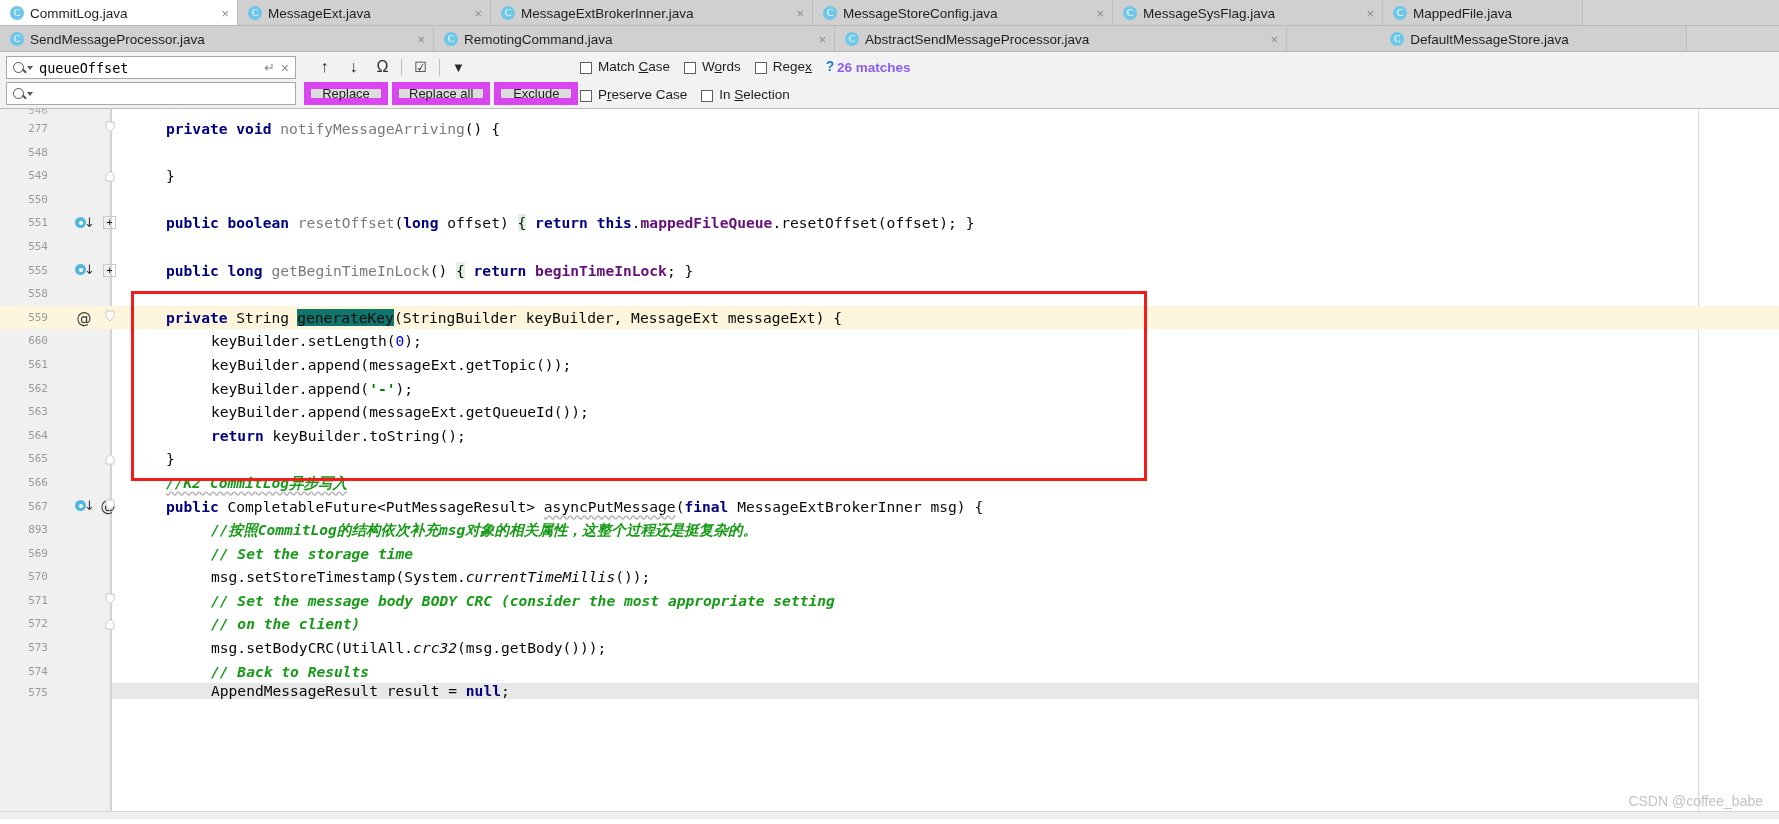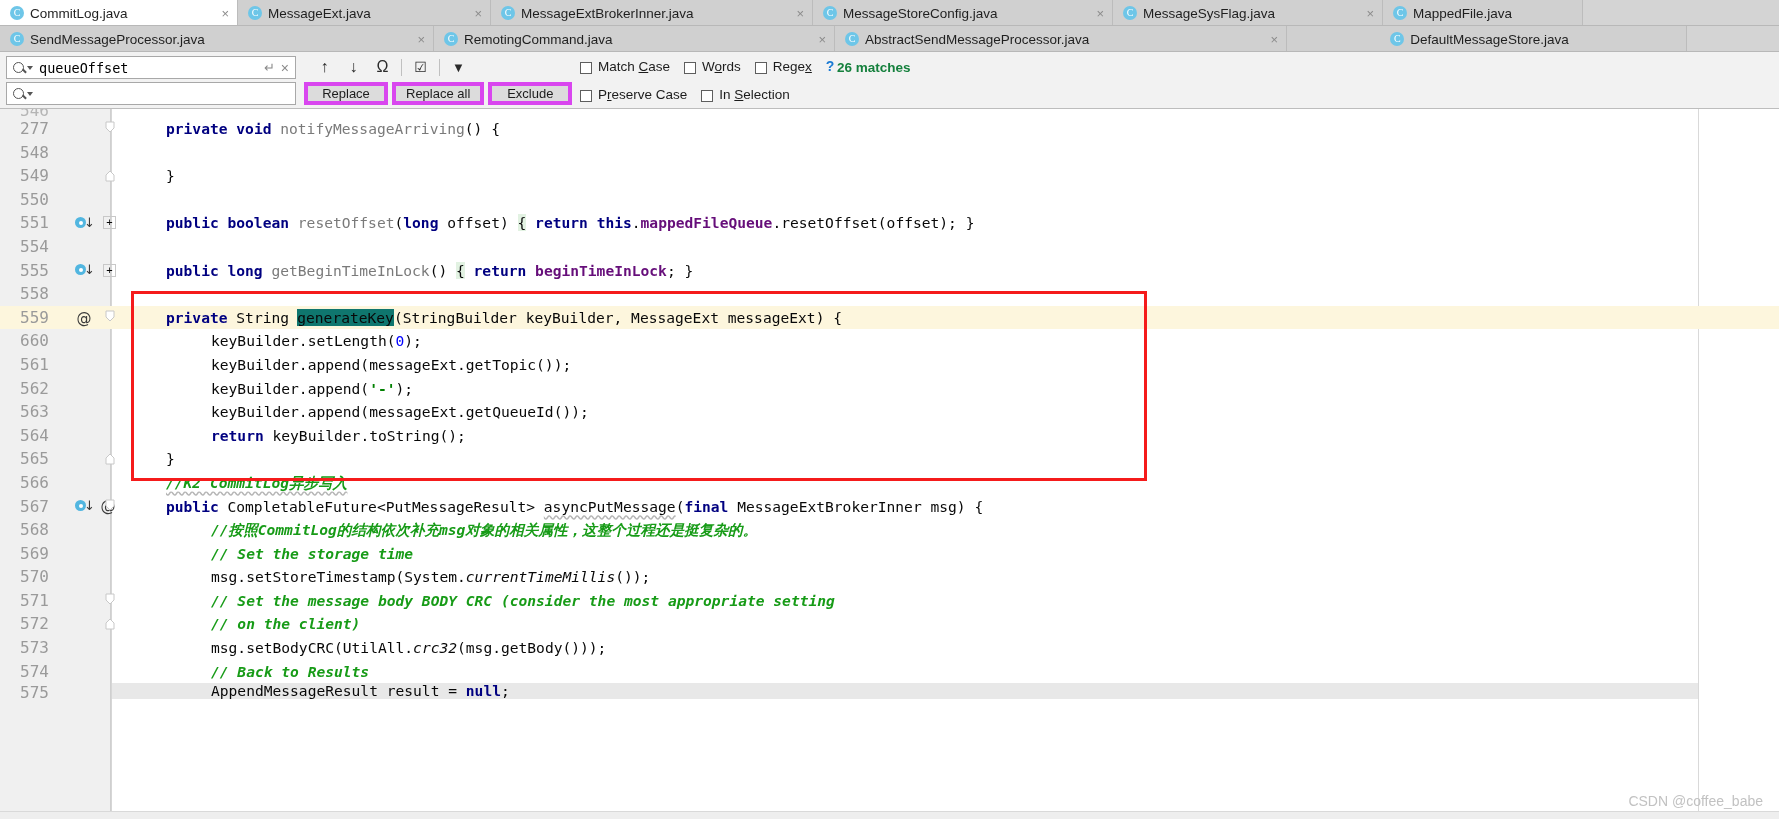--- a/index.html
+++ b/index.html
@@ -128,21 +128,21 @@
     position: absolute;
     left: 304px; top: 30px;
     display: flex;
     gap: 4px;
   }
   .rbtn {
     height: 23px;
     min-width: 84px;
     padding: 0 10px;
     background: #dcdcdc;
-    border: 4px solid #d946ef;
+    border: 7px solid #d946ef;
     font-size: 13px;
     color: #1c1c1c;
     display: flex; align-items: center; justify-content: center;
   }
 
   .chk-area { position: absolute; left: 580px; top: 0; }
   .chk-row {
     display: flex;
     align-items: center;
     height: 28px;
@@ -160,21 +160,21 @@
     border: 1px solid #5e5e5e;
     background: #ffffff;
     flex: none;
   }
   .help-q { color: #1a7ad4; font-size: 14px; font-weight: bold; }
   .matches {
     position: absolute;
     left: 837px; top: 8px;
     font-size: 13.5px;
     font-weight: bold;
-    color: #15803d;
+    color: #8b5cf6;
     white-space: nowrap;
   }
 
   
   .editor {
     position: relative;
     height: 710px;
     background: #ffffff;
     overflow: hidden;
   }
@@ -213,21 +213,21 @@
   .row.hl .lnum { background: #fdf6dd; }
 
   .lnum {
     position: absolute;
     left: 0; top: 0;
     width: 48px;
     height: 23.6px;
     line-height: 23.6px;
     text-align: right;
     font-family: "DejaVu Sans Mono", monospace;
-    font-size: 16px;
+    font-size: 11px;
     color: #9a9a9a;
     background: #f0f0f0;
     padding-left: 20px;
   }
   .gmark {
     position: absolute;
     left: 72px; top: 0;
     width: 24px; height: 23.6px;
     display: flex; align-items: center; justify-content: center;
   }
@@ -625,21 +625,21 @@
       </span>
     <span class="fold-arrow">
       <svg width="12" height="14" viewBox="0 0 12 14">
           <path d="M2 1 h8 v6 l-4 4 l-4 -4 z" fill="#fff" stroke="#c8c8c8"></path>
         </svg>
     </span>
     <span class="code"><span class="kw">public</span> <span class="plain">CompletableFuture&lt;PutMessageResult&gt; </span><span class="squiggle">asyncPutMessage</span><span class="plain">(</span><span class="kw">final</span> <span class="plain">MessageExtBrokerInner msg) {</span></span>
   </div>
 
   <div class="row">
-    <span class="lnum">568</span>
+    <span class="lnum">893</span>
     <span class="code" style="left:211px;color:#179b17;font-style:italic;font-weight:bold">//按照CommitLog的结构依次补充msg对象的相关属性，这整个过程还是挺复杂的。</span>
   </div>
 
   <div class="row">
     <span class="lnum">569</span>
     <span class="code cmt" style="left:211px">// Set the storage time</span>
   </div>
 
   <div class="row">
     <span class="lnum">570</span>

